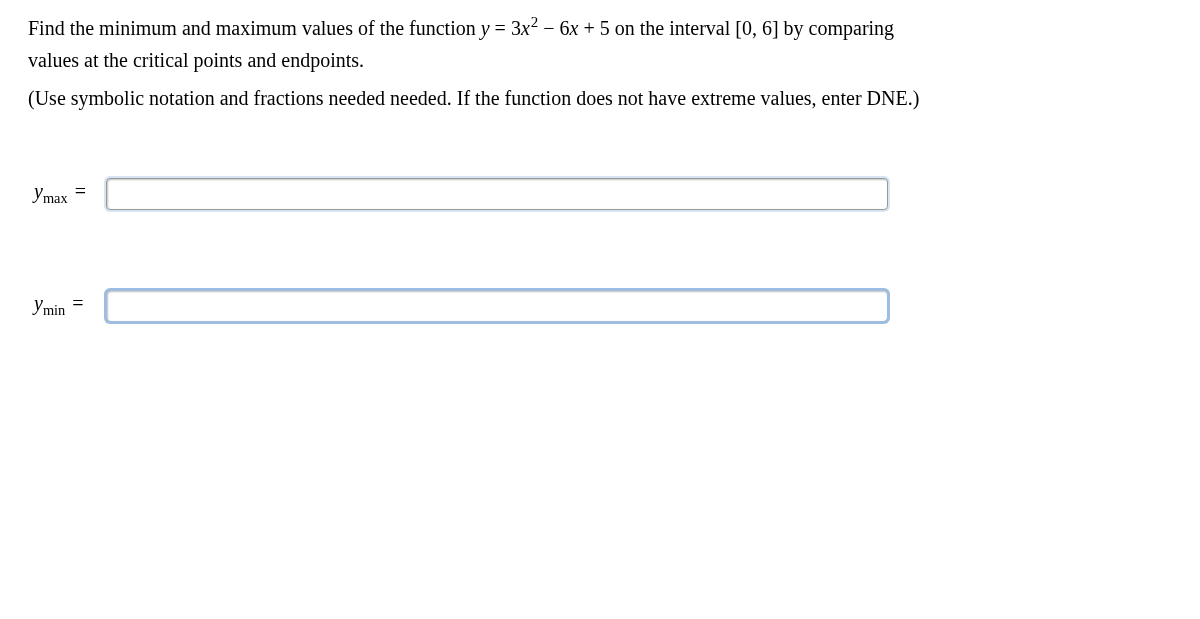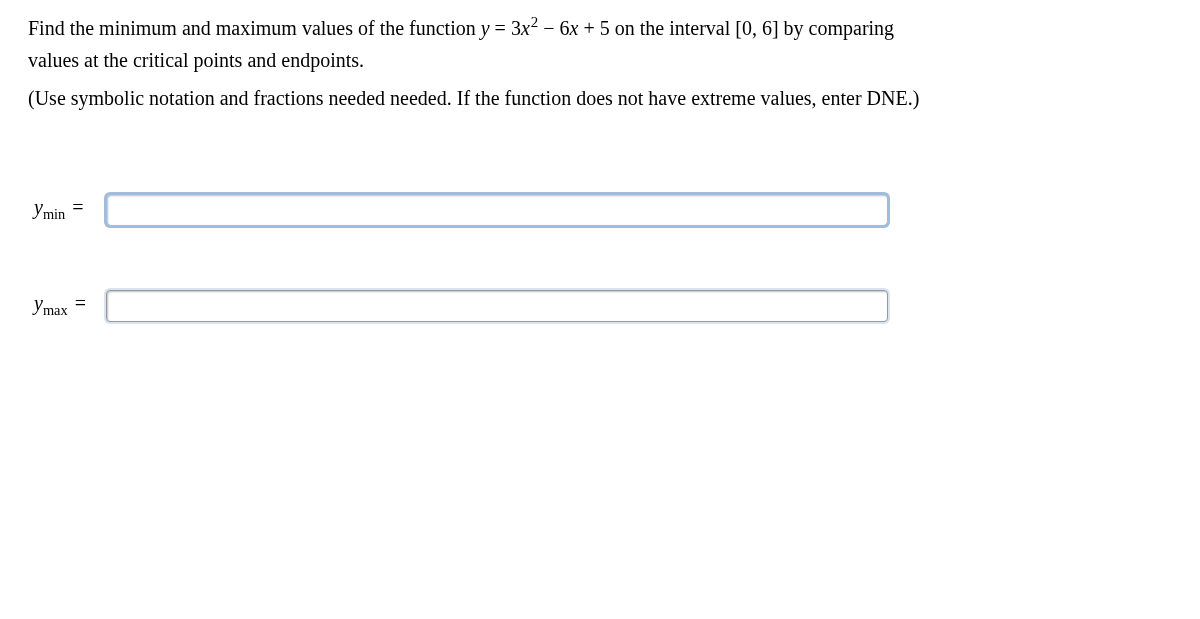--- a/index.html
+++ b/index.html
@@ -77,27 +77,27 @@
 
 <div class="page">
 
   <div class="question-text">
     <p>
       <span>Find the minimum and maximum values of the function </span><span class="math"><span>y</span><span style="font-style:normal"> = </span><span style="font-style:normal">3</span><span>x</span><span class="sup">2</span><span style="font-style:normal"> − 6</span><span>x</span><span style="font-style:normal"> + 5</span></span><span> on the interval [0, 6] by comparing values at the critical points and endpoints.</span>
     </p>
     <p>(Use symbolic notation and fractions needed needed. If the function does not have extreme values, enter DNE.)</p>
   </div>
 
+  <div class="answer-row">
+    <div class="answer-label">
+      <span>y</span><span class="sub">max</span><span class="equals"> =</span>
+    </div>
+    <input type="text" class="answer-input" value="" style="">
+  </div>
+
   <div class="answer-row" style="margin-top:80px;">
     <div class="answer-label">
       <span>y</span><span class="sub">min</span><span class="equals"> =</span>
     </div>
     <input type="text" class="answer-input ymin-focus" value="" style="">
   </div>
 
-  <div class="answer-row">
-    <div class="answer-label">
-      <span>y</span><span class="sub">max</span><span class="equals"> =</span>
-    </div>
-    <input type="text" class="answer-input" value="" style="">
-  </div>
-
 </div>
 
 </body></html>

